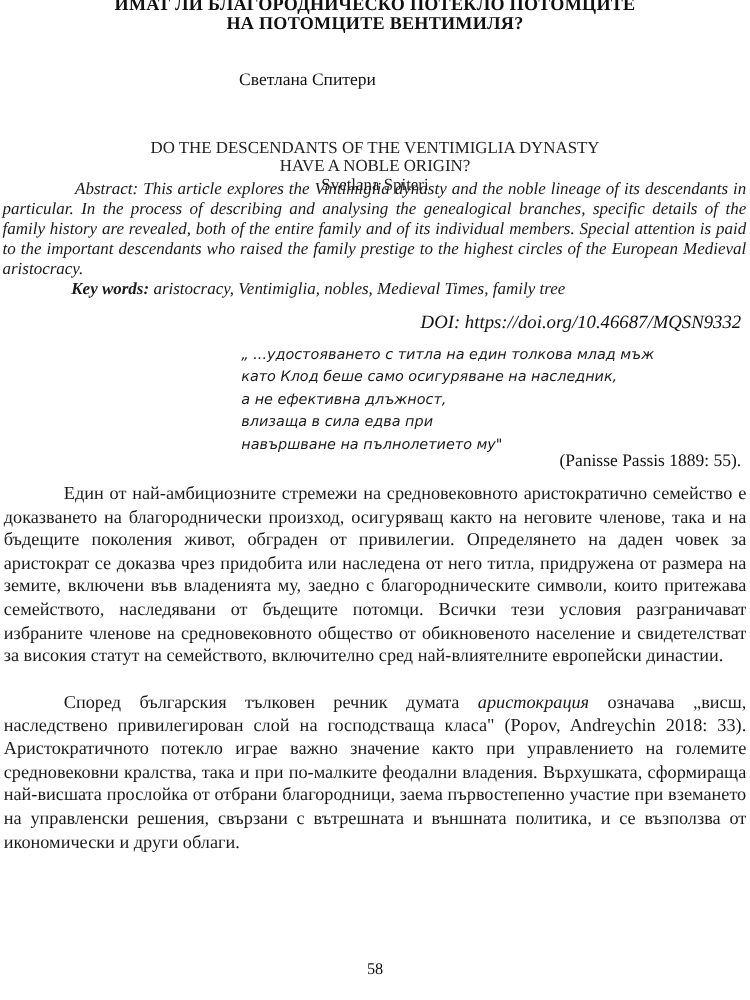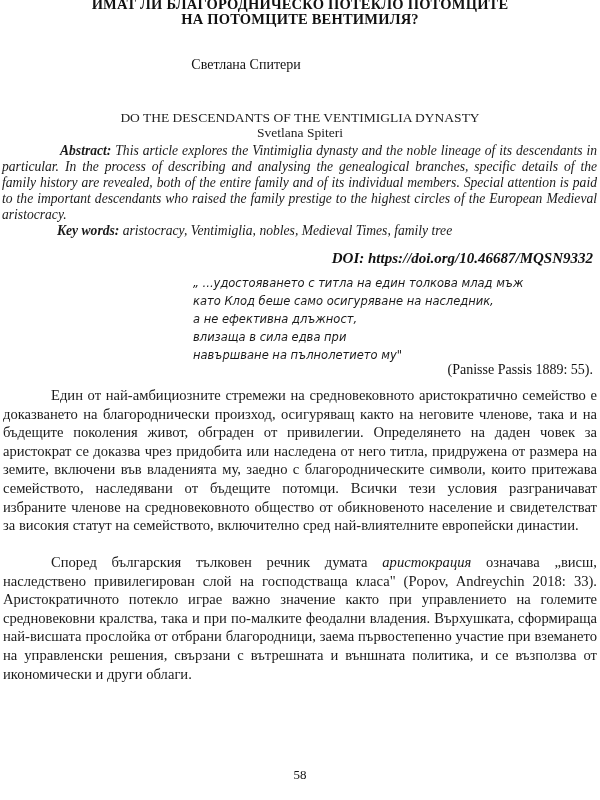--- a/index.html
+++ b/index.html
@@ -56,35 +56,35 @@
       position: absolute;
       top: 143px; left: 2px; width: 595px;
       font-style: italic;
       font-size: 13.6px;
       line-height: 16px;
       text-align: justify;
       text-indent: 58px;
       margin: 0;
       color: #1a1a1a;
     }
-    .abstract b { font-style: italic; font-weight: bold; }
+    .abstract b { font-style: italic; font-weight: normal; }
     .keywords {
       position: absolute;
       top: 223px; left: 57px; width: 540px;
       font-style: italic;
       font-size: 13.6px;
       line-height: 16px;
       color: #1a1a1a;
     }
     .keywords b { font-weight: bold; }
     .doi {
       position: absolute;
       top: 249px; right: 7px;
       font-style: italic;
-      font-weight: bold;
+      font-weight: normal;
       font-size: 15px;
       line-height: 18px;
       text-align: left;
     }
     .epigraph {
       position: absolute;
       top: 274px; right: 7px;
       width: 400px;
       text-align: left;
       font-style: italic;
@@ -129,20 +129,21 @@
 
   <h1 class="title">
     <span>ИМАТ ЛИ БЛАГОРОДНИЧЕСКО ПОТЕКЛО ПОТОМЦИТЕ</span>
     <span>НА ПОТОМЦИТЕ ВЕНТИМИЛЯ?</span>
   </h1>
 
   <div class="author-bg">Светлана Спитери</div>
 
   <div class="title-en">
     <span>DO THE DESCENDANTS OF THE VENTIMIGLIA DYNASTY</span>
+    <span>HAVE A NOBLE ORIGIN?</span>
     <span>Svetlana Spiteri</span>
   </div>
 
   <p class="abstract"><b>Abstract:</b><span> This article explores the Vintimiglia dynasty and the noble lineage of its descendants in particular. In the process of describing and analysing the genealogical branches, specific details of the family history are revealed, both of the entire family and of its individual members. Special attention is paid to the important descendants who raised the family prestige to the highest circles of the European Medieval aristocracy.</span></p>
 
   <div class="keywords"><b>Key words:</b><span> aristocracy, Ventimiglia, nobles, Medieval Times, family tree</span></div>
 
   <div class="doi">DOI: https://doi.org/10.46687/MQSN9332</div>
 
   <div class="epigraph">

